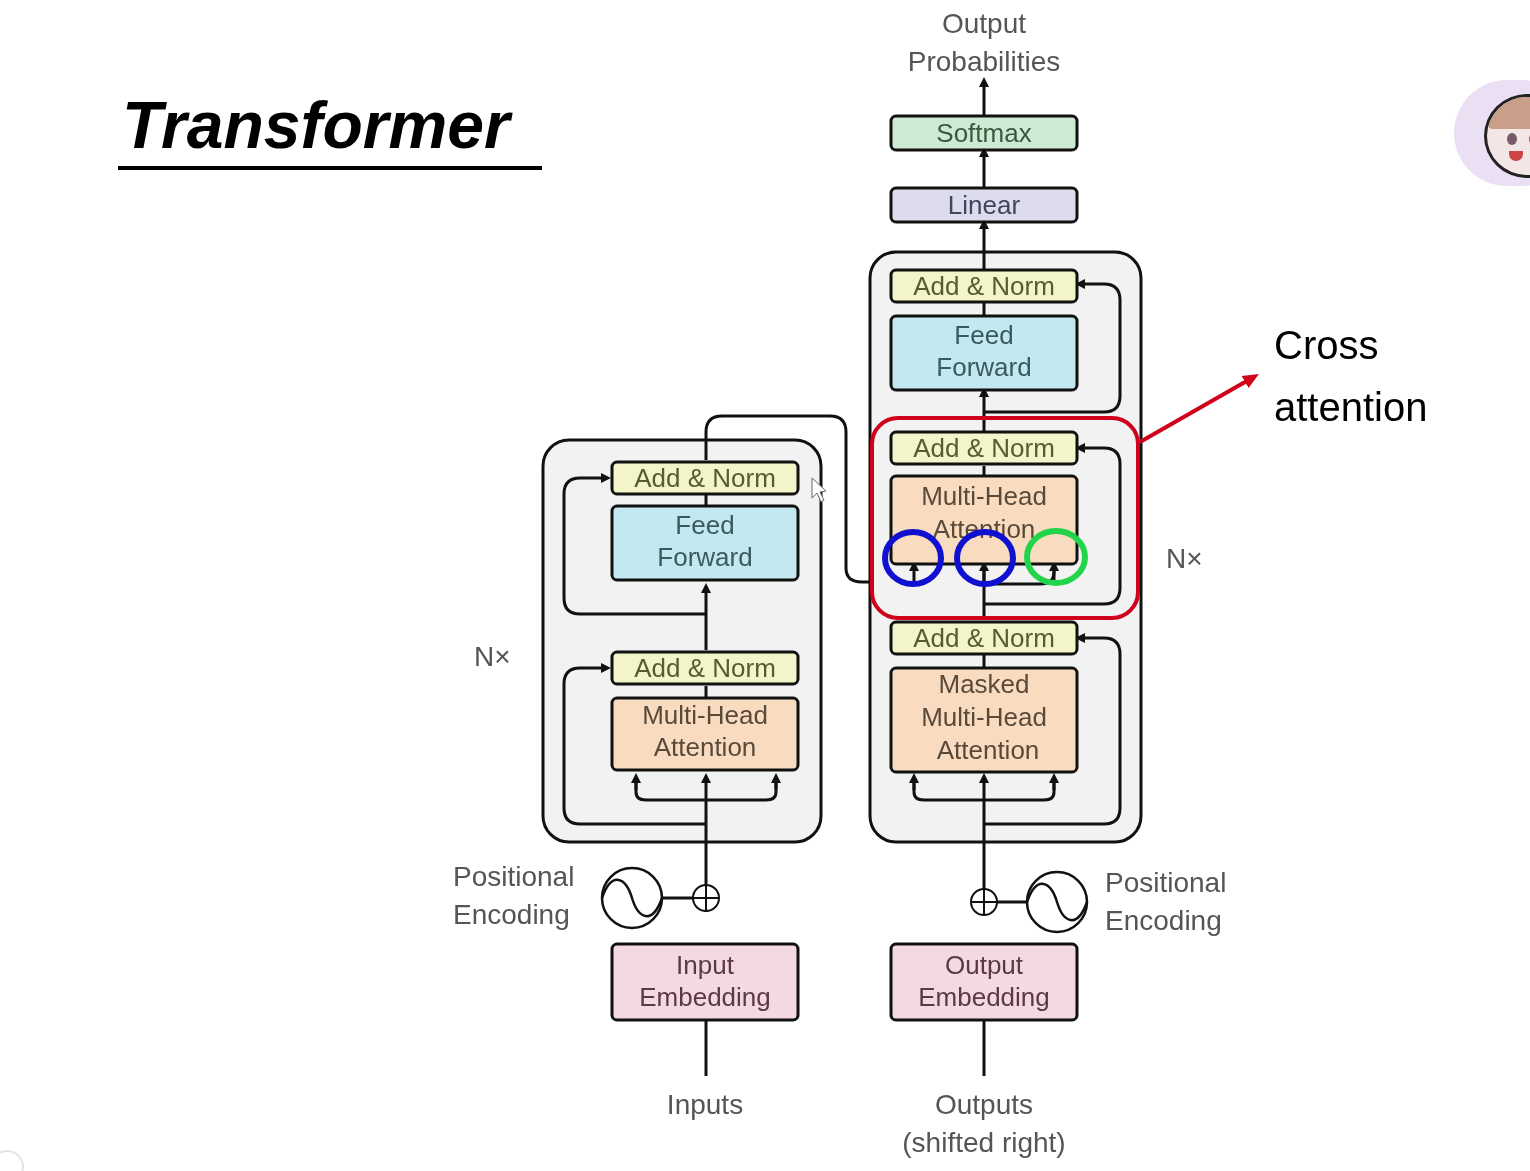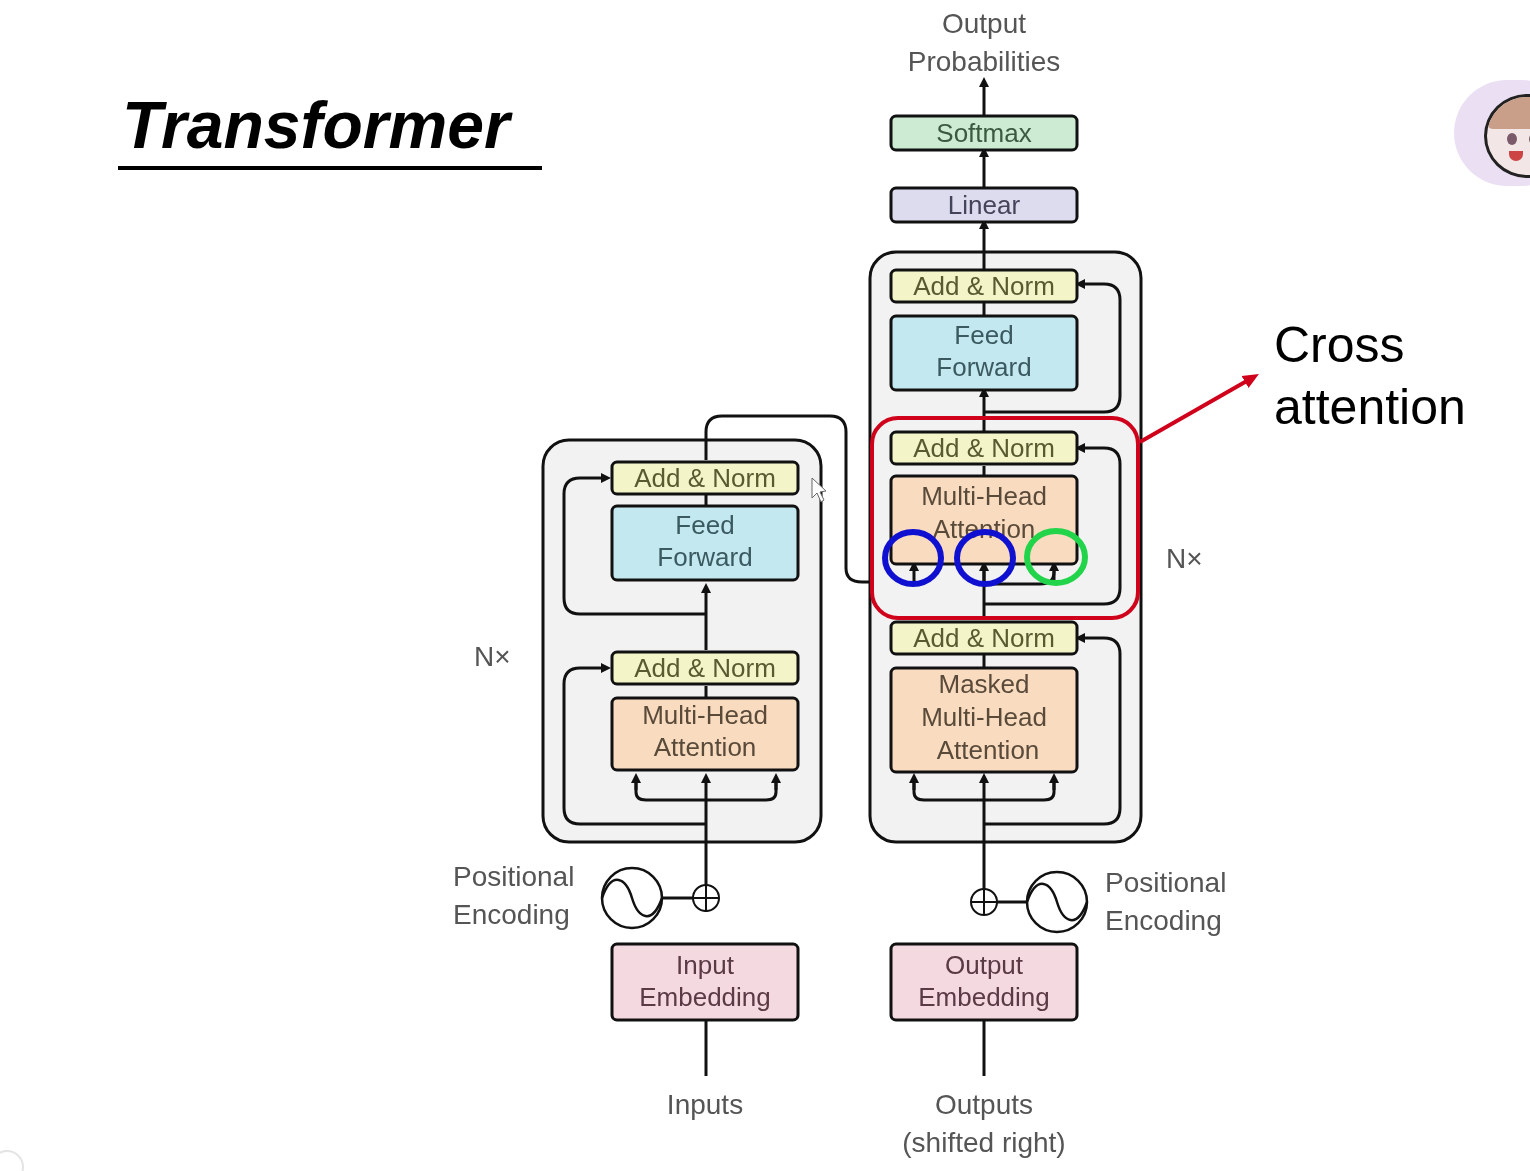--- a/index.html
+++ b/index.html
@@ -1,19 +1,19 @@
 <!DOCTYPE html>
 <html><head>
 <meta charset="utf-8">
 <style>
   html, body { margin:0; padding:0; background:#ffffff; }
   body { width:1530px; height:1171px; position:relative; overflow:hidden; font-family:"Liberation Sans", sans-serif; }
   #title { position:absolute; left:122px; top:92px; font-family:"Liberation Sans", sans-serif; font-weight:bold; font-style:italic; font-size:66px; color:#000; letter-spacing:0px; line-height:1; }
   #title-underline { position:absolute; left:118px; top:166px; width:424px; height:4px; background:#000; }
-  #cross-label { position:absolute; left:1274px; top:314px; font-family:"Liberation Sans", sans-serif; font-size:50px; color:#000; line-height:62px; }
+  #cross-label { position:absolute; left:1274px; top:314px; font-family:"Liberation Sans", sans-serif; font-size:40px; color:#000; line-height:62px; }
   #avatar { position:absolute; left:1454px; top:80px; width:120px; height:106px; border-radius:53px; background:#ebe0f3; }
   #avatar-face { position:absolute; left:1484px; top:94px; width:80px; height:78px; border-radius:50%; border:3px solid #222; background:#f2e6e6; overflow:hidden; }
   #avatar-face .hair { position:absolute; left:0; top:0; width:80px; height:32px; background:#c99f8a; border-radius:40px 40px 10px 10px; }
   #avatar-face .eye { position:absolute; top:36px; width:10px; height:12px; background:#7a5a6a; border-radius:50%; }
   #avatar-face .mouth { position:absolute; left:22px; top:54px; width:14px; height:10px; background:#c44; border-radius:0 0 8px 8px; }
   #corner-mark { position:absolute; left:-10px; top:1150px; width:30px; height:30px; border:2px solid #e4e4e4; border-radius:50%; }
   svg#diagram { position:absolute; left:0; top:0; }
   .box-t { font-family:"Liberation Sans", sans-serif; font-size:26px; text-anchor:middle; }
   .lbl { font-family:"Liberation Sans", sans-serif; font-size:28px; fill:#555; }
 </style>

